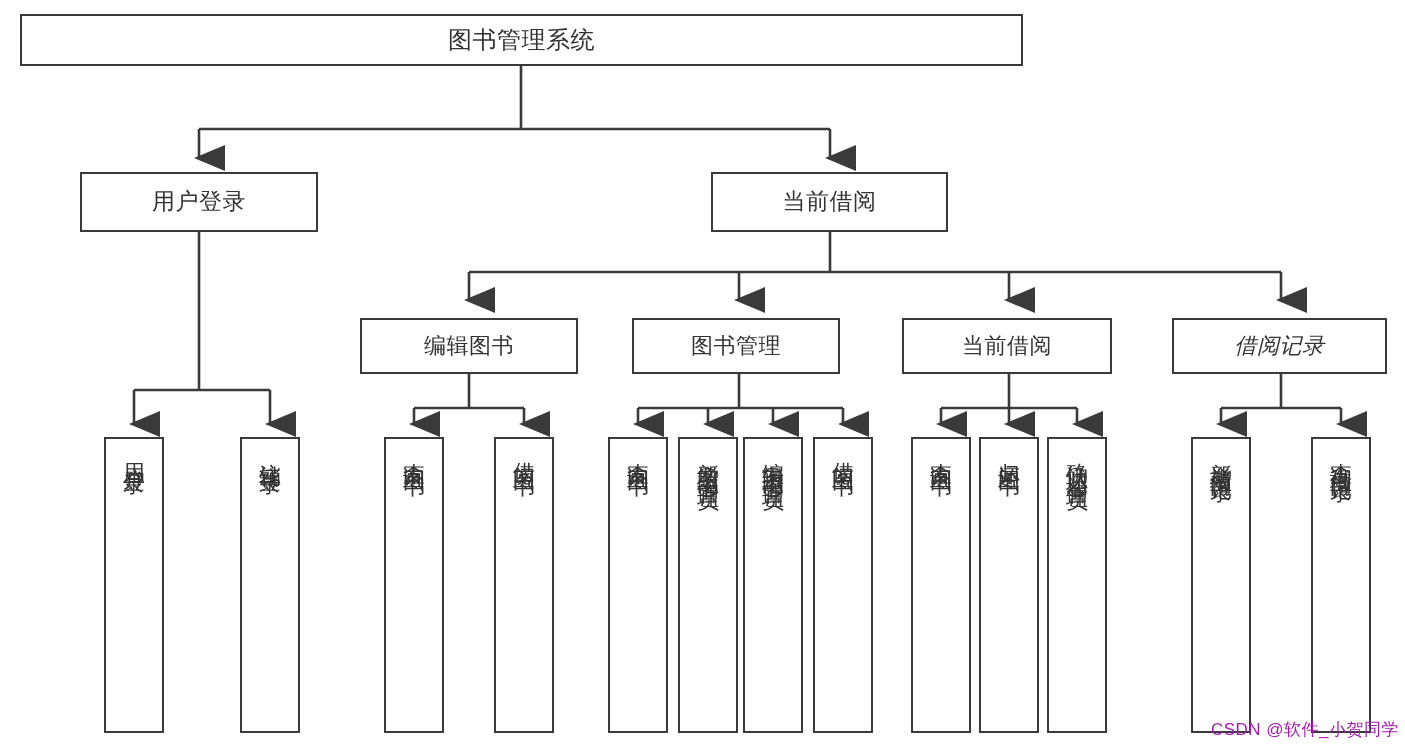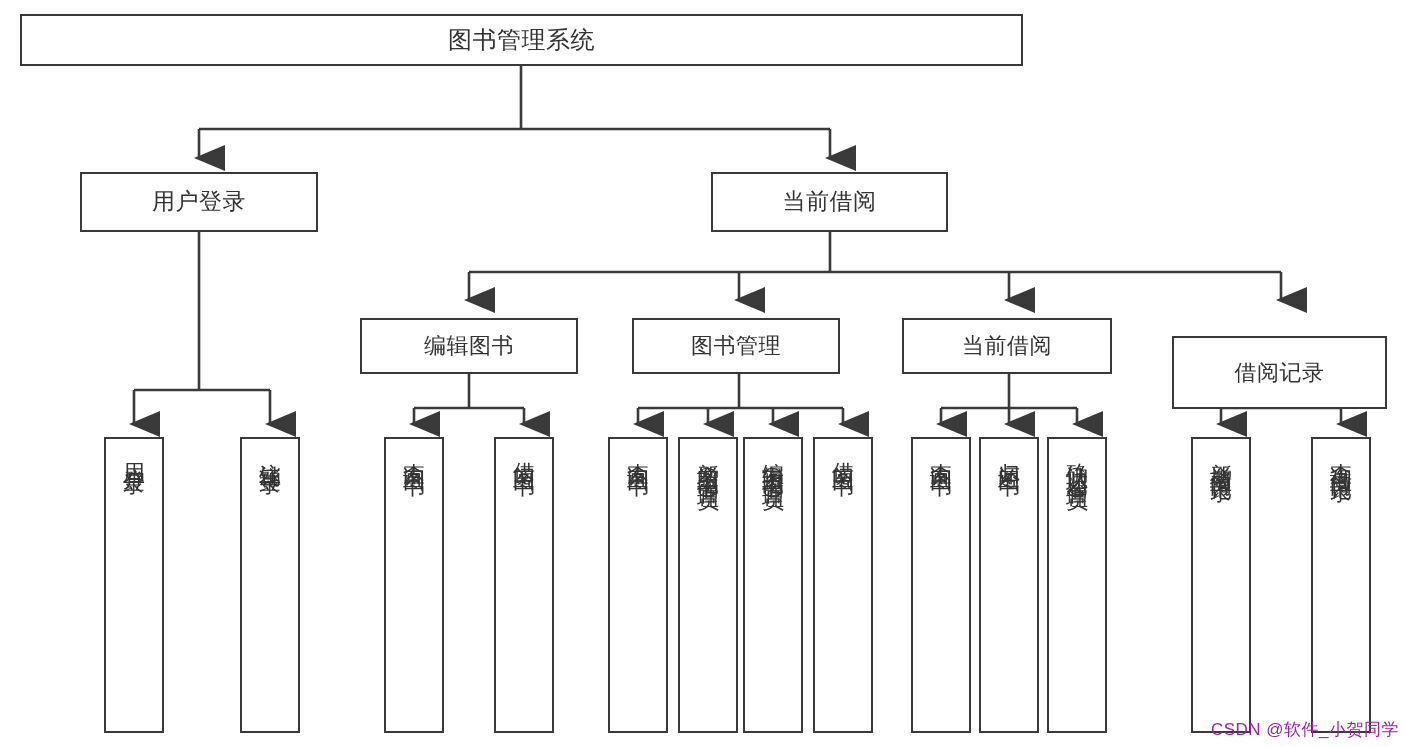--- a/index.html
+++ b/index.html
@@ -152,21 +152,21 @@
 
   <div class="node h lvl3" style="left:360px; top:318px; width:218px; height:56px;">
     <span class="lbl">编辑图书</span>
   </div>
   <div class="node h lvl3" style="left:632px; top:318px; width:208px; height:56px;">
     <span class="lbl">图书管理</span>
   </div>
   <div class="node h lvl3" style="left:902px; top:318px; width:210px; height:56px;">
     <span class="lbl">当前借阅</span>
   </div>
-  <div class="node h lvl3" style="left:1172px; top:336px; width:215px; height:73px;">
+  <div class="node h lvl3" style="left:1172px; top:318px; width:215px; height:56px;font-style:italic;">
     <span class="lbl">借阅记录</span>
   </div>
 
   <div class="node v" style="left:104px; top:437px; width:60px; height:296px;">
     <span class="lbl">用户登录</span>
   </div>
   <div class="node v" style="left:240px; top:437px; width:60px; height:296px;">
     <span class="lbl">注销登录</span>
   </div>
 

